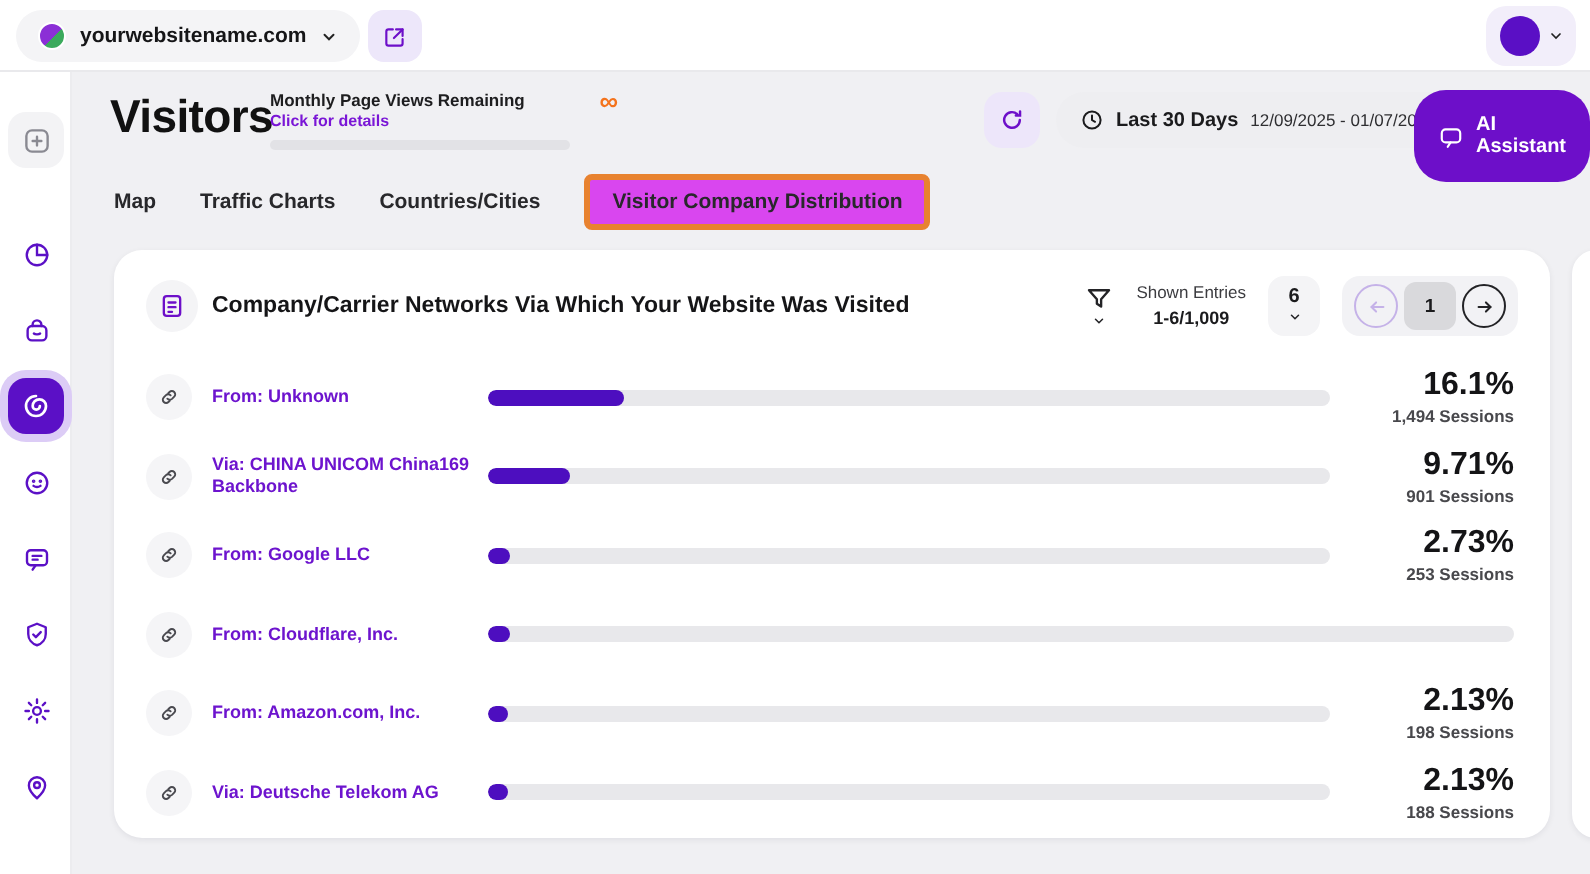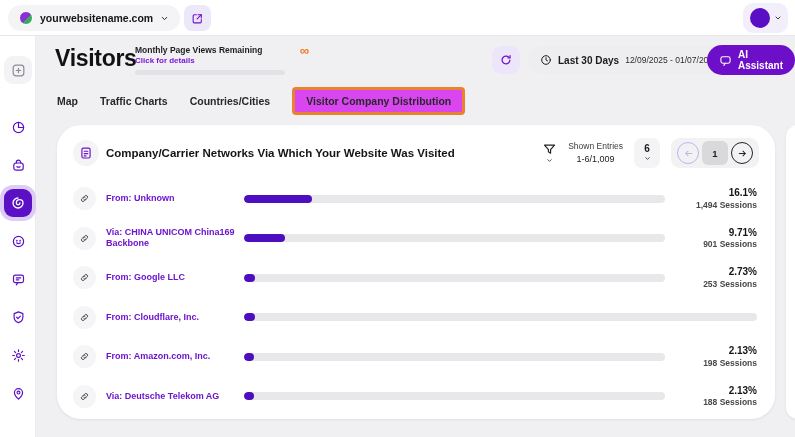--- a/index.html
+++ b/index.html
@@ -27,56 +27,56 @@
   .page-title { position:absolute; left:19px; top:9px; font-size:23px; font-weight:bold; color:#111; letter-spacing:-0.3px; }
   .quota { position:absolute; left:99px; top:9px; width:152px; }
   .quota-label { font-size:8.5px; font-weight:bold; color:#1d1d1f; }
   .quota-link { font-size:8px; font-weight:bold; color:#7A16D6; margin-top:1px; cursor:pointer; }
   .quota-value { position:absolute; right:-22px; top:1px; font-size:13px; font-weight:bold; color:#F4731C; line-height:10px; }
   .quota-bar { margin-top:5px; width:150px; height:5px; border-radius:3px; background:#E2E2E6; }
   .refresh-btn { position:absolute; left:456px; top:10px; width:28px; height:28px; border-radius:9px; background:#EDE6FA; display:flex; align-items:center; justify-content:center; cursor:pointer; }
   .date-pill { position:absolute; left:492px; top:10px; height:28px; border-radius:15px; background:#EEEEF1; display:flex; align-items:center; gap:6px; padding:0 12px; cursor:pointer; }
   .date-preset { font-size:10px; font-weight:bold; color:#1b1b1d; }
   .date-range { font-size:8.5px; color:#2e2e31; }
-  .ai-btn { position:absolute; left:671px; top:9px; height:30px; border-radius:16px; background:#6D0FC9; display:flex; align-items:center; gap:6px; padding:0 12px; cursor:pointer; }
+  .ai-btn { position:absolute; left:671px; top:9px; height:46px; border-radius:16px; background:#6D0FC9; display:flex; align-items:center; gap:6px; padding:0 12px; cursor:pointer; }
   .ai-label { font-size:10px; font-weight:bold; color:#fff; }
 
   
   #tabs { position:absolute; left:21px; top:50px; height:30px; display:flex; align-items:center; gap:22px; }
   .tab { font-size:10.5px; font-weight:bold; color:#28282b; white-space:nowrap; cursor:pointer; }
   .tab.boxed { background:#d946ef; border:3px solid #E8822F; border-radius:4px; padding:5px 11px; }
 
   
-  #card { position:absolute; left:21px; top:89px; width:718px; height:294px; background:#fff; border-radius:24px; box-shadow:0 1px 3px rgba(20,20,40,.07); }
+  #card { position:absolute; left:21px; top:89px; width:718px; height:294px; background:#fff; border-radius:14px; box-shadow:0 1px 3px rgba(20,20,40,.07); }
   #card-sliver { position:absolute; left:750px; top:89px; width:12px; height:294px; background:#fff; border-radius:12px 0 0 12px; box-shadow:0 1px 3px rgba(20,20,40,.07); }
   .card-head { display:flex; align-items:center; height:52px; padding:4px 16px 0 16px; }
   .head-icon-wrap { width:26px; height:26px; border-radius:50%; background:#F4F4F6; display:flex; align-items:center; justify-content:center; margin-right:7px; }
   .card-title { font-size:11.5px; font-weight:bold; color:#151517; }
   .head-controls { margin-left:auto; display:flex; align-items:center; gap:11px; }
   .funnel-wrap { display:flex; flex-direction:column; align-items:center; cursor:pointer; line-height:0; }
   .shown-entries { text-align:center; line-height:1.35; }
   .se-label { font-size:8.5px; color:#3c3c40; }
-  .se-value { font-size:9px; font-weight:normal; color:#1b1b1d; }
+  .se-value { font-size:9px; font-weight:bold; color:#1b1b1d; }
   .page-size { width:26px; height:30px; border-radius:8px; background:#F4F4F6; display:flex; flex-direction:column; align-items:center; justify-content:center; gap:1px; cursor:pointer; line-height:0; }
   .ps-value { font-size:10px; font-weight:bold; color:#1b1b1d; line-height:10px; }
   .pager { display:flex; align-items:center; background:#F2F2F5; border-radius:9px; padding:3px; height:30px; }
   .pg-btn { width:22px; height:22px; border-radius:50%; display:flex; align-items:center; justify-content:center; margin:0 3px; cursor:pointer; }
   .pg-btn.prev { border:1.4px solid #C5B2E8; }
   .pg-btn.next { border:1.4px solid #232326; }
   .pg-current { width:26px; height:24px; border-radius:6px; background:#D9D9DC; display:flex; align-items:center; justify-content:center; font-size:9.5px; font-weight:bold; color:#1b1b1d; }
 
   
   #rows { padding:2px 0 0 0; }
   .row { display:flex; align-items:center; height:39.5px; padding:0 18px 0 16px; }
   .row-icon { width:23px; height:23px; border-radius:50%; background:#F5F5F7; display:flex; align-items:center; justify-content:center; margin-right:10px; flex:none; }
   .row-label { width:138px; flex:none; font-size:9px; font-weight:bold; color:#6D14CE; cursor:pointer; text-decoration:none; line-height:1.2; }
   .bar-track { flex:1; height:8px; border-radius:5px; background:#E8E8EB; overflow:hidden; }
   .bar-fill { height:8px; border-radius:5px; background:#4D0EBF; min-width:10px; }
   .row-stats { width:80px; flex:none; margin-left:12px; text-align:right; line-height:1.25; }
-  .pct { font-size:10px; font-weight:bold; color:#141416; }
+  .pct { font-size:16px; font-weight:bold; color:#141416; }
   .cnt { font-size:8.5px; color:#48484c;font-weight:bold; }
   svg { display:block; }
 </style>
 </head>
 <body>
 
 <div id="app">
 
   <div id="topbar">
     <div class="site-pill">

